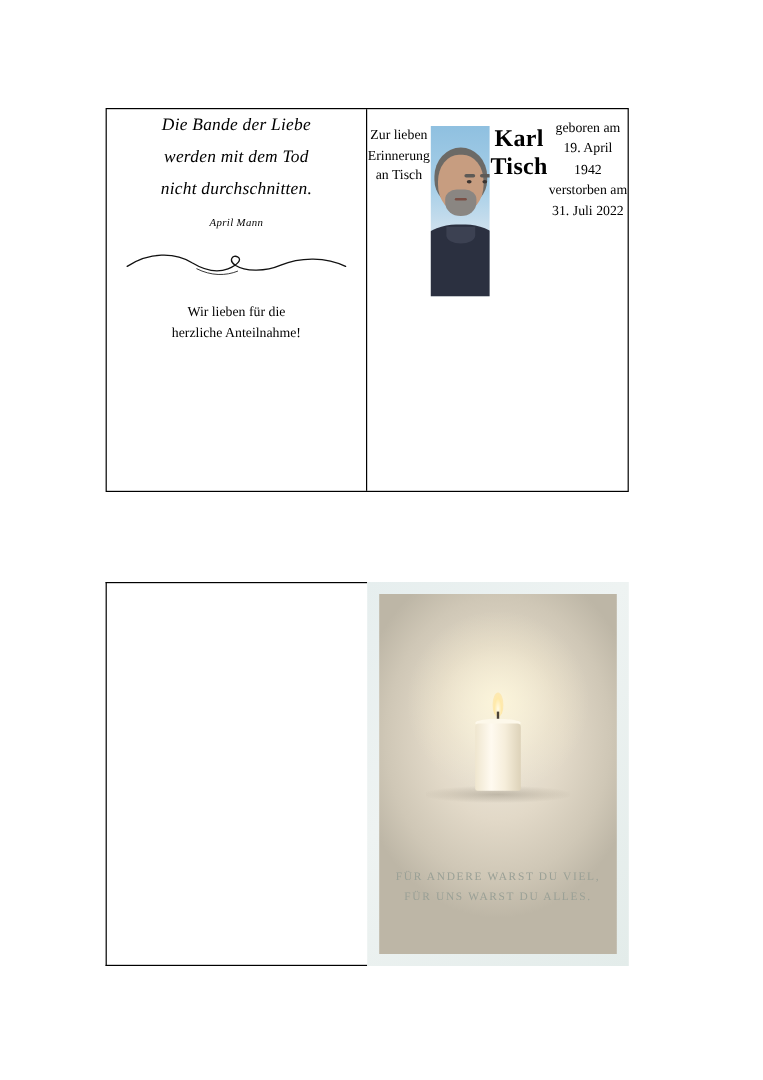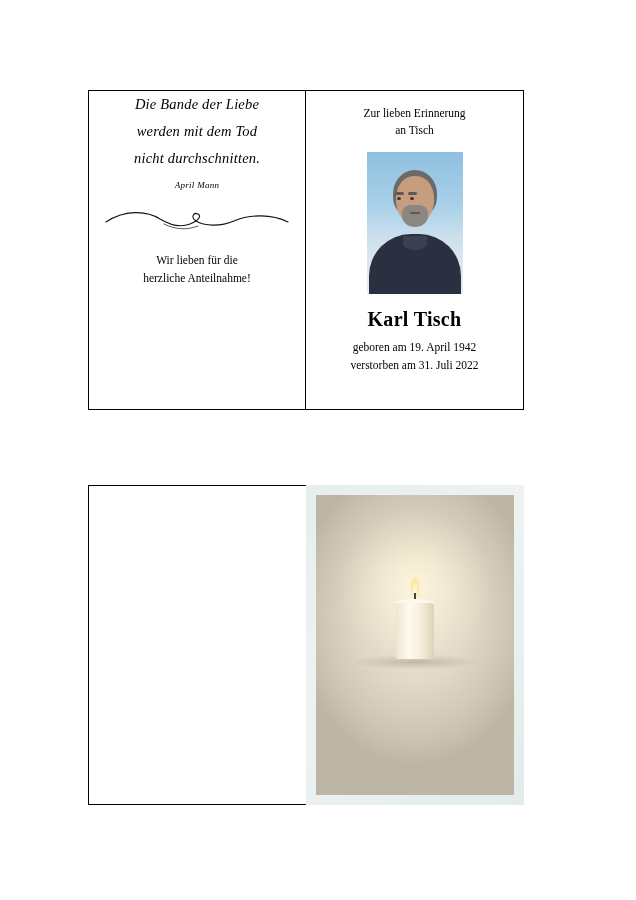--- a/index.html
+++ b/index.html
@@ -35,22 +35,22 @@
   .panel-left {
     width: 50%;
     border-right: 1px solid #000;
     display: flex;
     flex-direction: column;
     align-items: center;
   }
   .panel-right {
     width: 50%;
     display: flex;
-    flex-direction: column;
-    align-items: center;
+    flex-direction: row;
+    align-items: flex-start;
   }
 
   
   .quote {
     text-align: center;
     font-style: italic;
     font-size: 14.5px;
     line-height: 1.85;
     letter-spacing: 0.2px;
   }
@@ -354,15 +354,19 @@
 
   <div class="front-cover">
     <div class="cover-inner">
       <div class="cover-glow"></div>
       <div class="candle-shadow"></div>
       <div class="flame"></div>
       <div class="wick"></div>
       <div class="candle-top"></div>
       <div class="candle"></div>
 
+      <div class="cover-caption">
+        <span>FÜR ANDERE WARST DU VIEL,</span>
+        <span>FÜR UNS WARST DU ALLES.</span>
+      </div>
     </div>
   </div>
 </div>
 
 </body></html>

